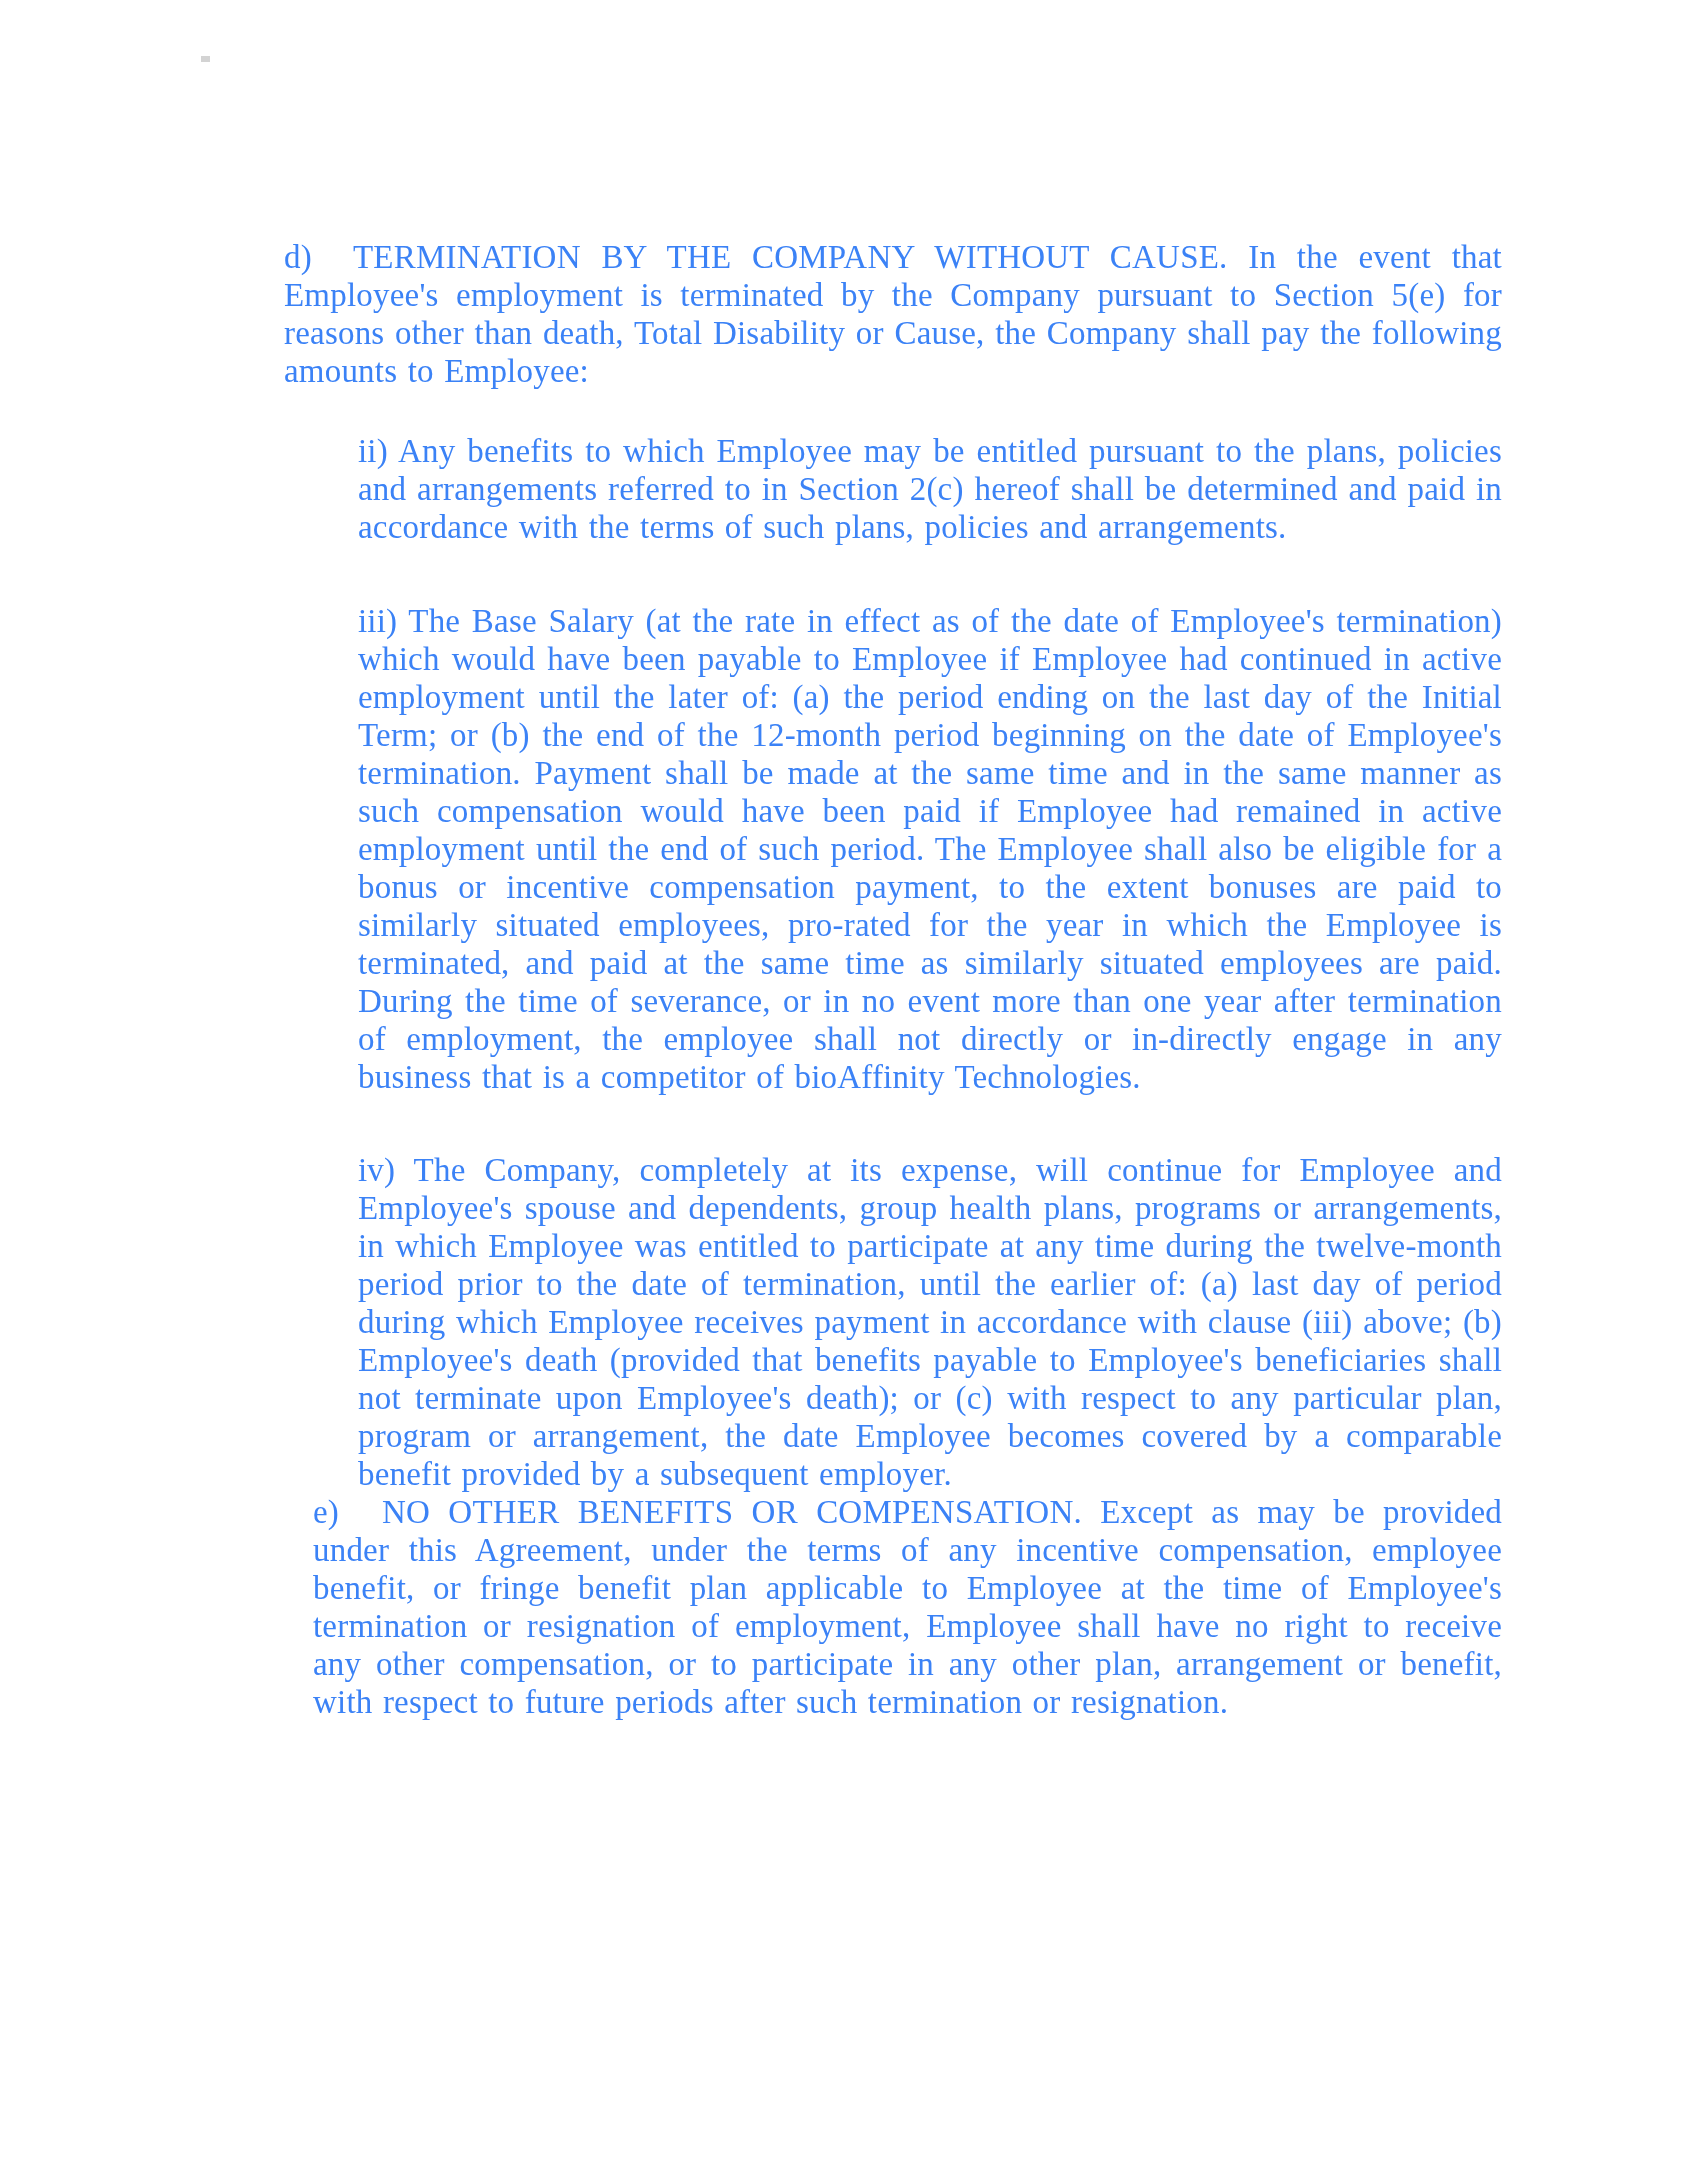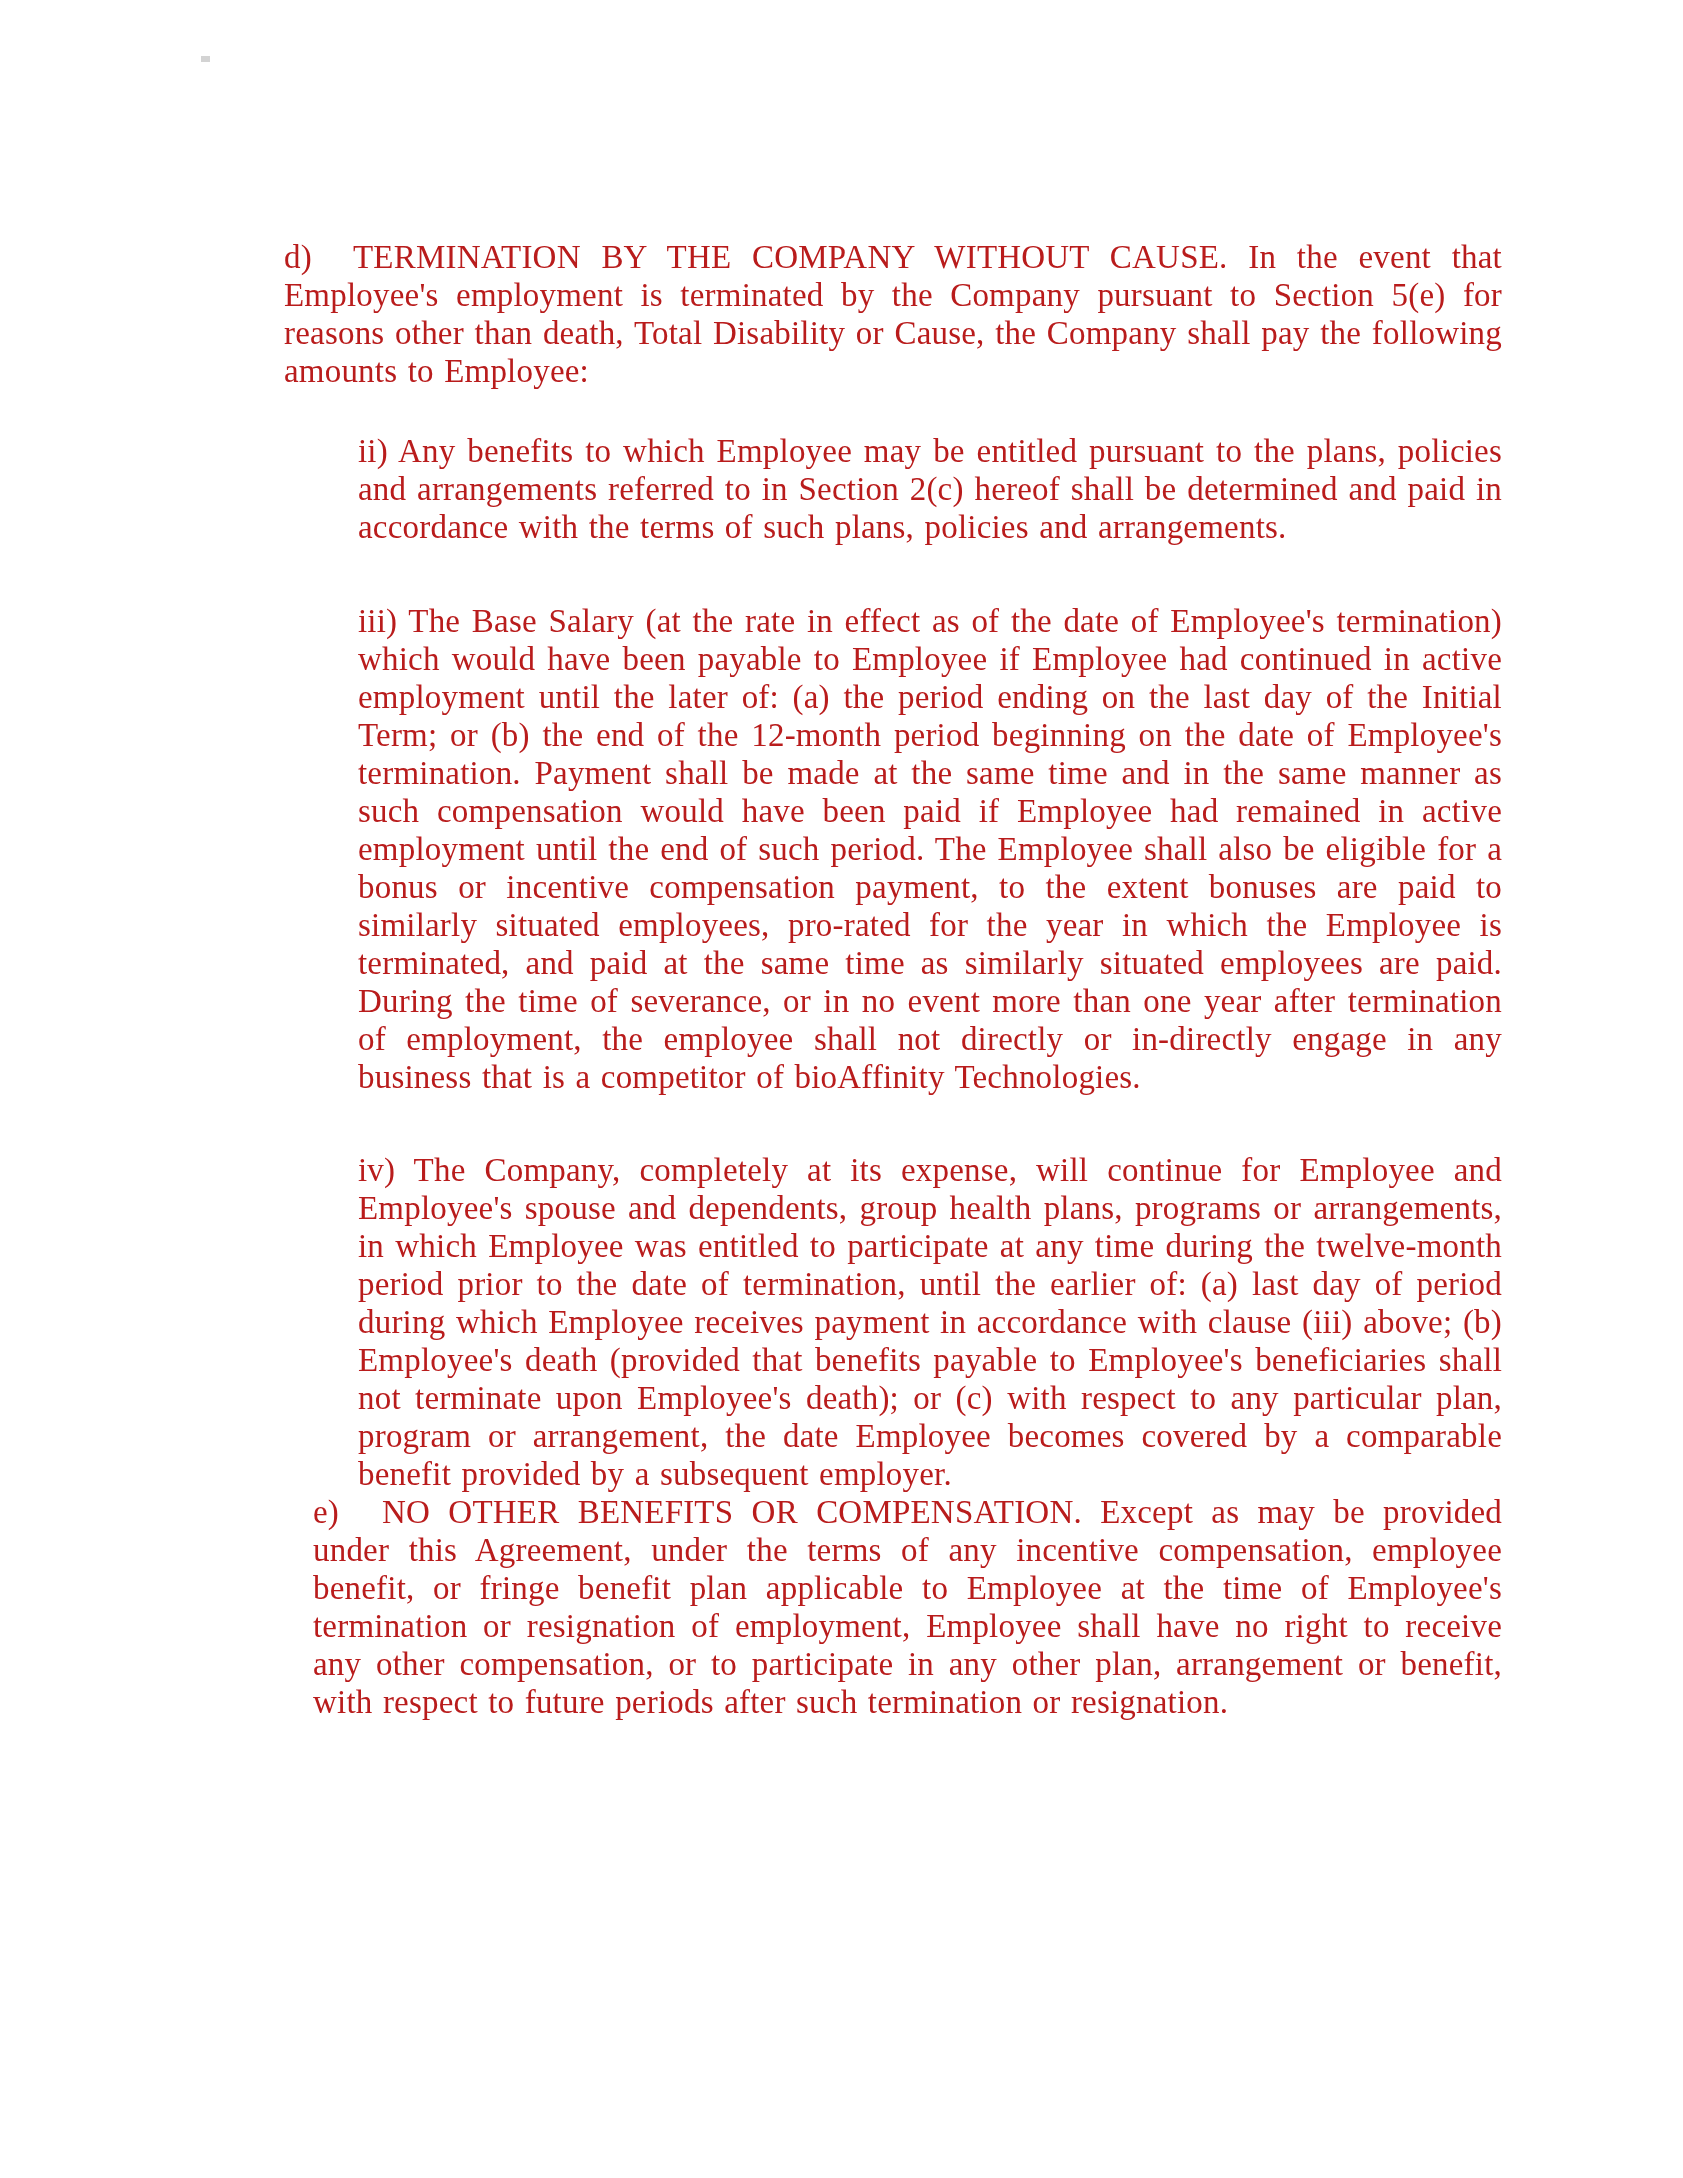--- a/index.html
+++ b/index.html
@@ -5,21 +5,21 @@
   html, body {
     margin: 0;
     padding: 0;
     background: #ffffff;
   }
   .page {
     position: relative;
     width: 1683px;
     height: 1810px;
     background: #ffffff;
-    color: #b91c1c;
+    color: #3b82f6;
     font-family: "Liberation Serif", "DejaVu Serif", serif;
     overflow: hidden;
   }
   .scan-artifact {
     position: absolute;
     left: 201px;
     top: 56px;
     width: 9px;
     height: 6px;
     background: #c8c8c8;

